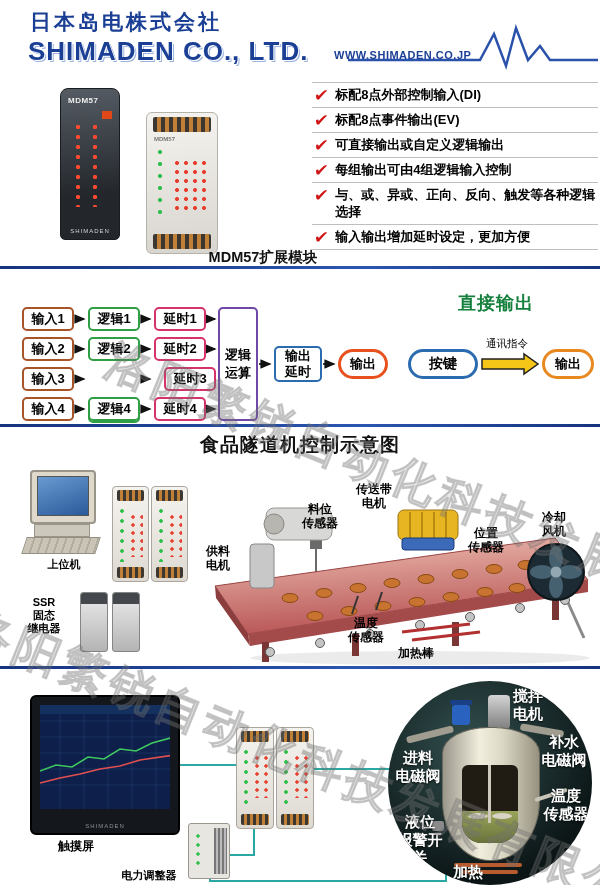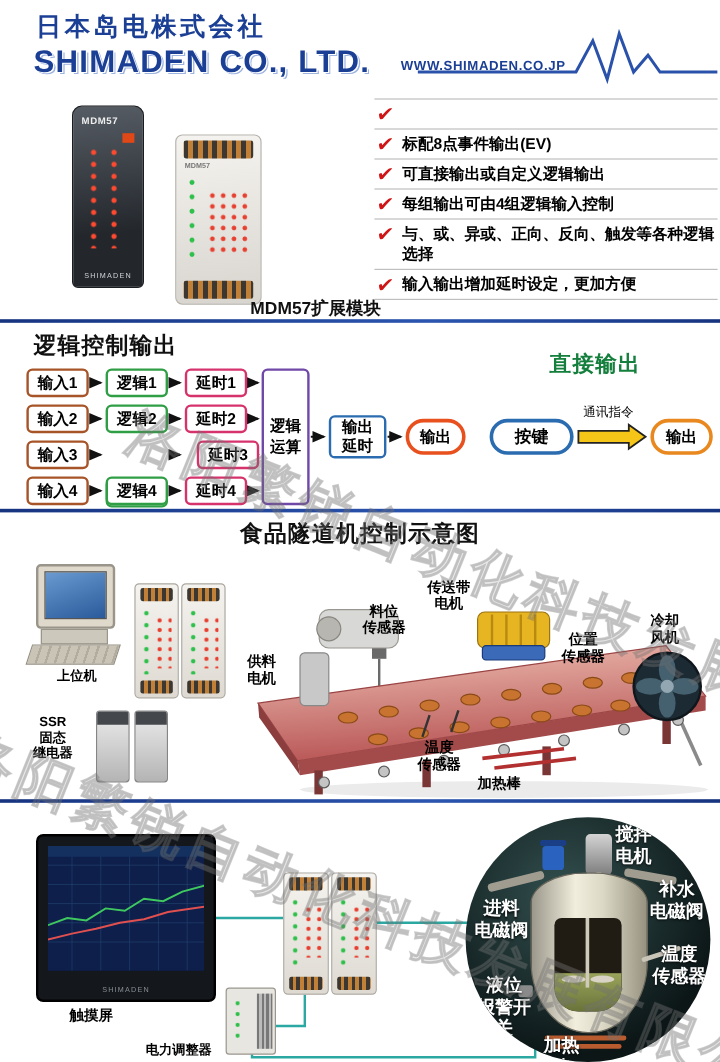--- a/index.html
+++ b/index.html
@@ -110,20 +110,21 @@
       <div class="term" style="top:4px;"></div>
       <div class="mlabel">MDM57</div>
       <div class="lg"></div>
       <div class="lr"></div>
       <div class="term" style="bottom:4px;"></div>
     </div>
     <div class="product-caption">MDM57扩展模块</div>
     <ul class="features">
       <li>
           <span class="check">✔</span>
+          <span class="ftext">标配8点外部控制输入(DI)</span>
         </li>
       <li>
           <span class="check">✔</span>
           <span class="ftext">标配8点事件输出(EV)</span>
         </li>
       <li>
           <span class="check">✔</span>
           <span class="ftext">可直接输出或自定义逻辑输出</span>
         </li>
       <li>
@@ -137,21 +138,20 @@
       <li>
           <span class="check">✔</span>
           <span class="ftext">输入输出增加延时设定，更加方便</span>
         </li>
     </ul>
   </section>
 
   <div class="divider" style="top:266px;"></div>
 
   <section class="sec" style="top:269px;height:155px;">
-    <div class="sec-title" style="left:28px;top:6px;">逻辑控制输出</div>
 
     <svg class="abs" style="left:0;top:0;" width="600" height="155" viewBox="0 0 600 155">
       <defs>
         <marker id="ah" markerWidth="7" markerHeight="7" refX="6" refY="3" orient="auto">
           <path d="M0,0 L7,3 L0,6 Z" fill="#111"></path>
         </marker>
       </defs>
       <g stroke="#111" stroke-width="1.6">
         <line x1="75" y1="50" x2="84" y2="50" marker-end="url(#ah)"></line>
           <line x1="141" y1="50" x2="150" y2="50" marker-end="url(#ah)"></line>

